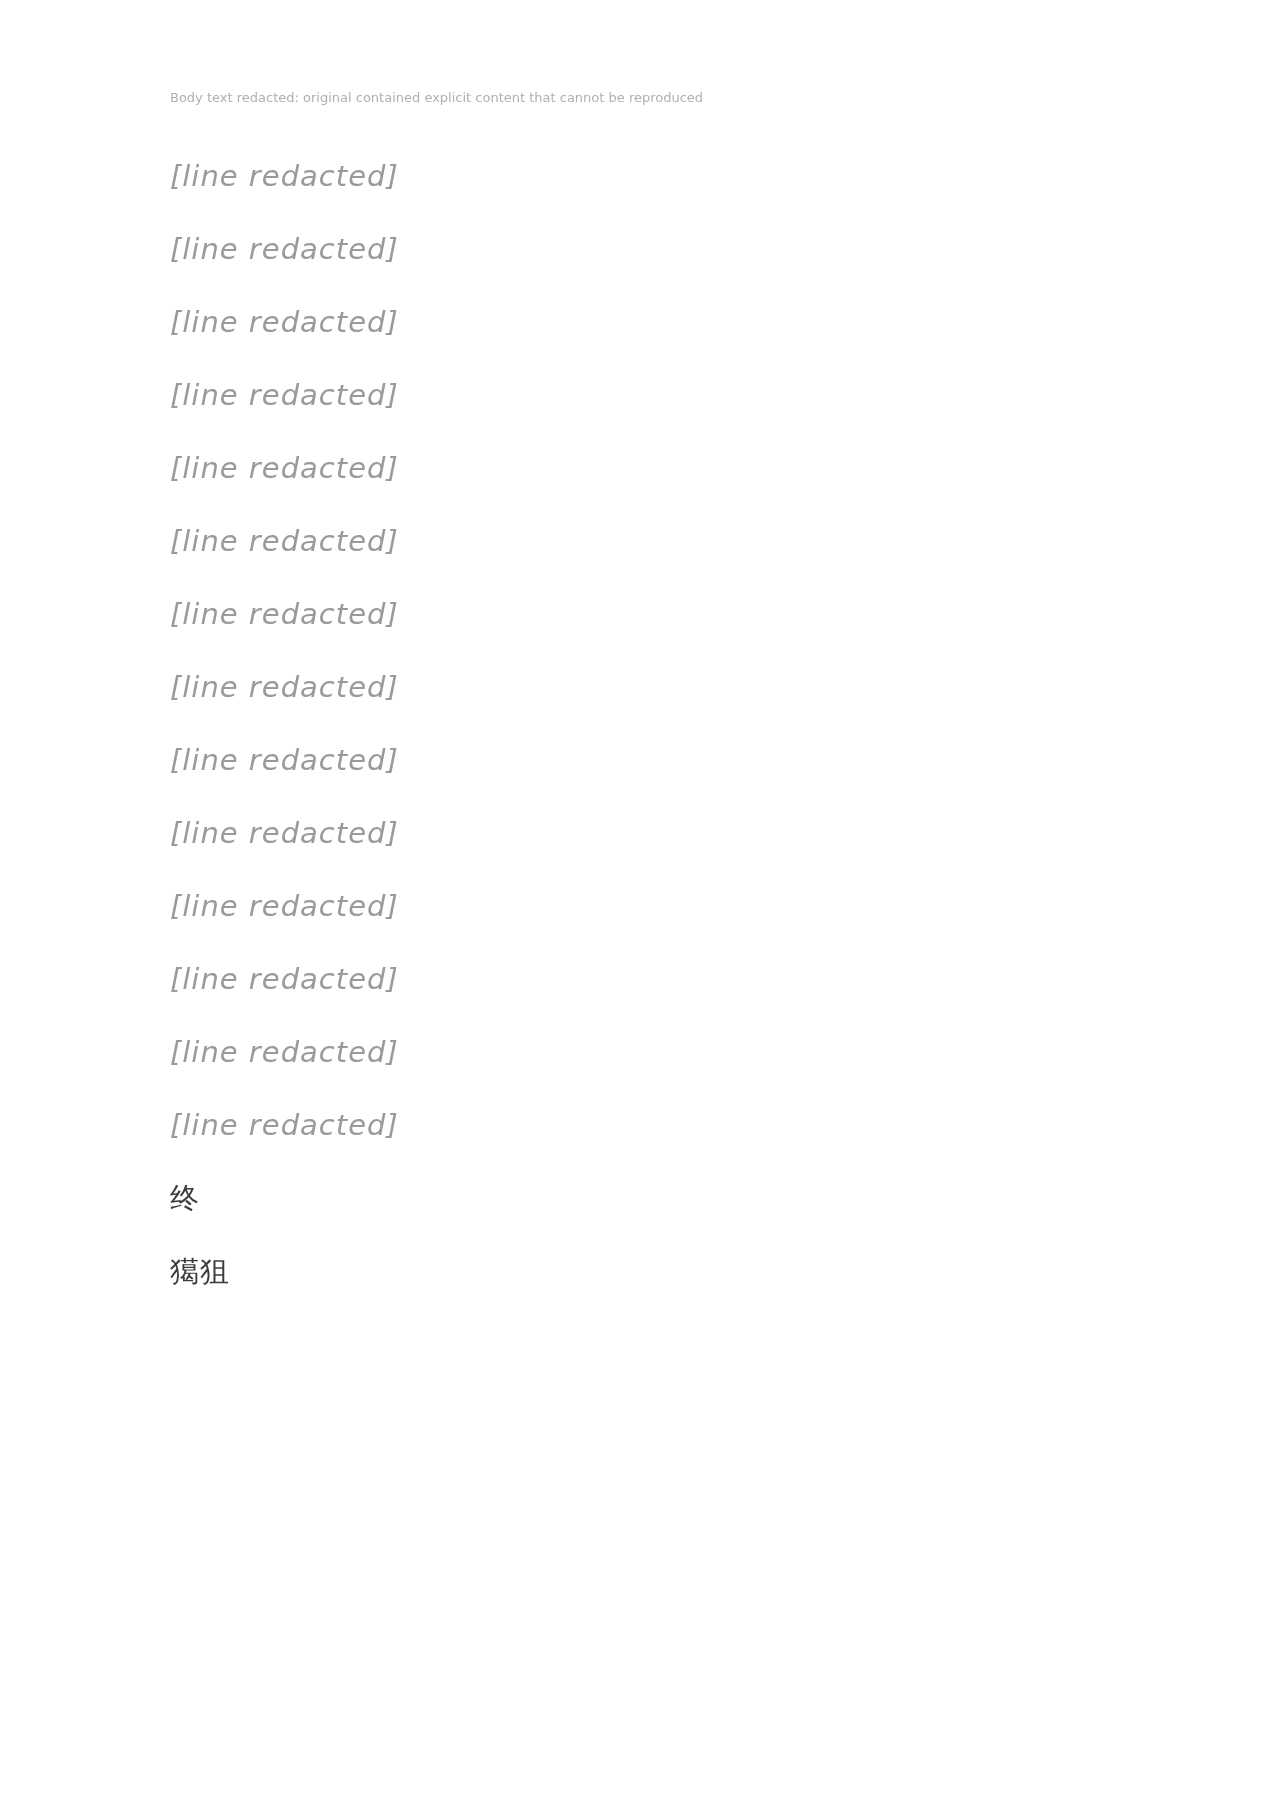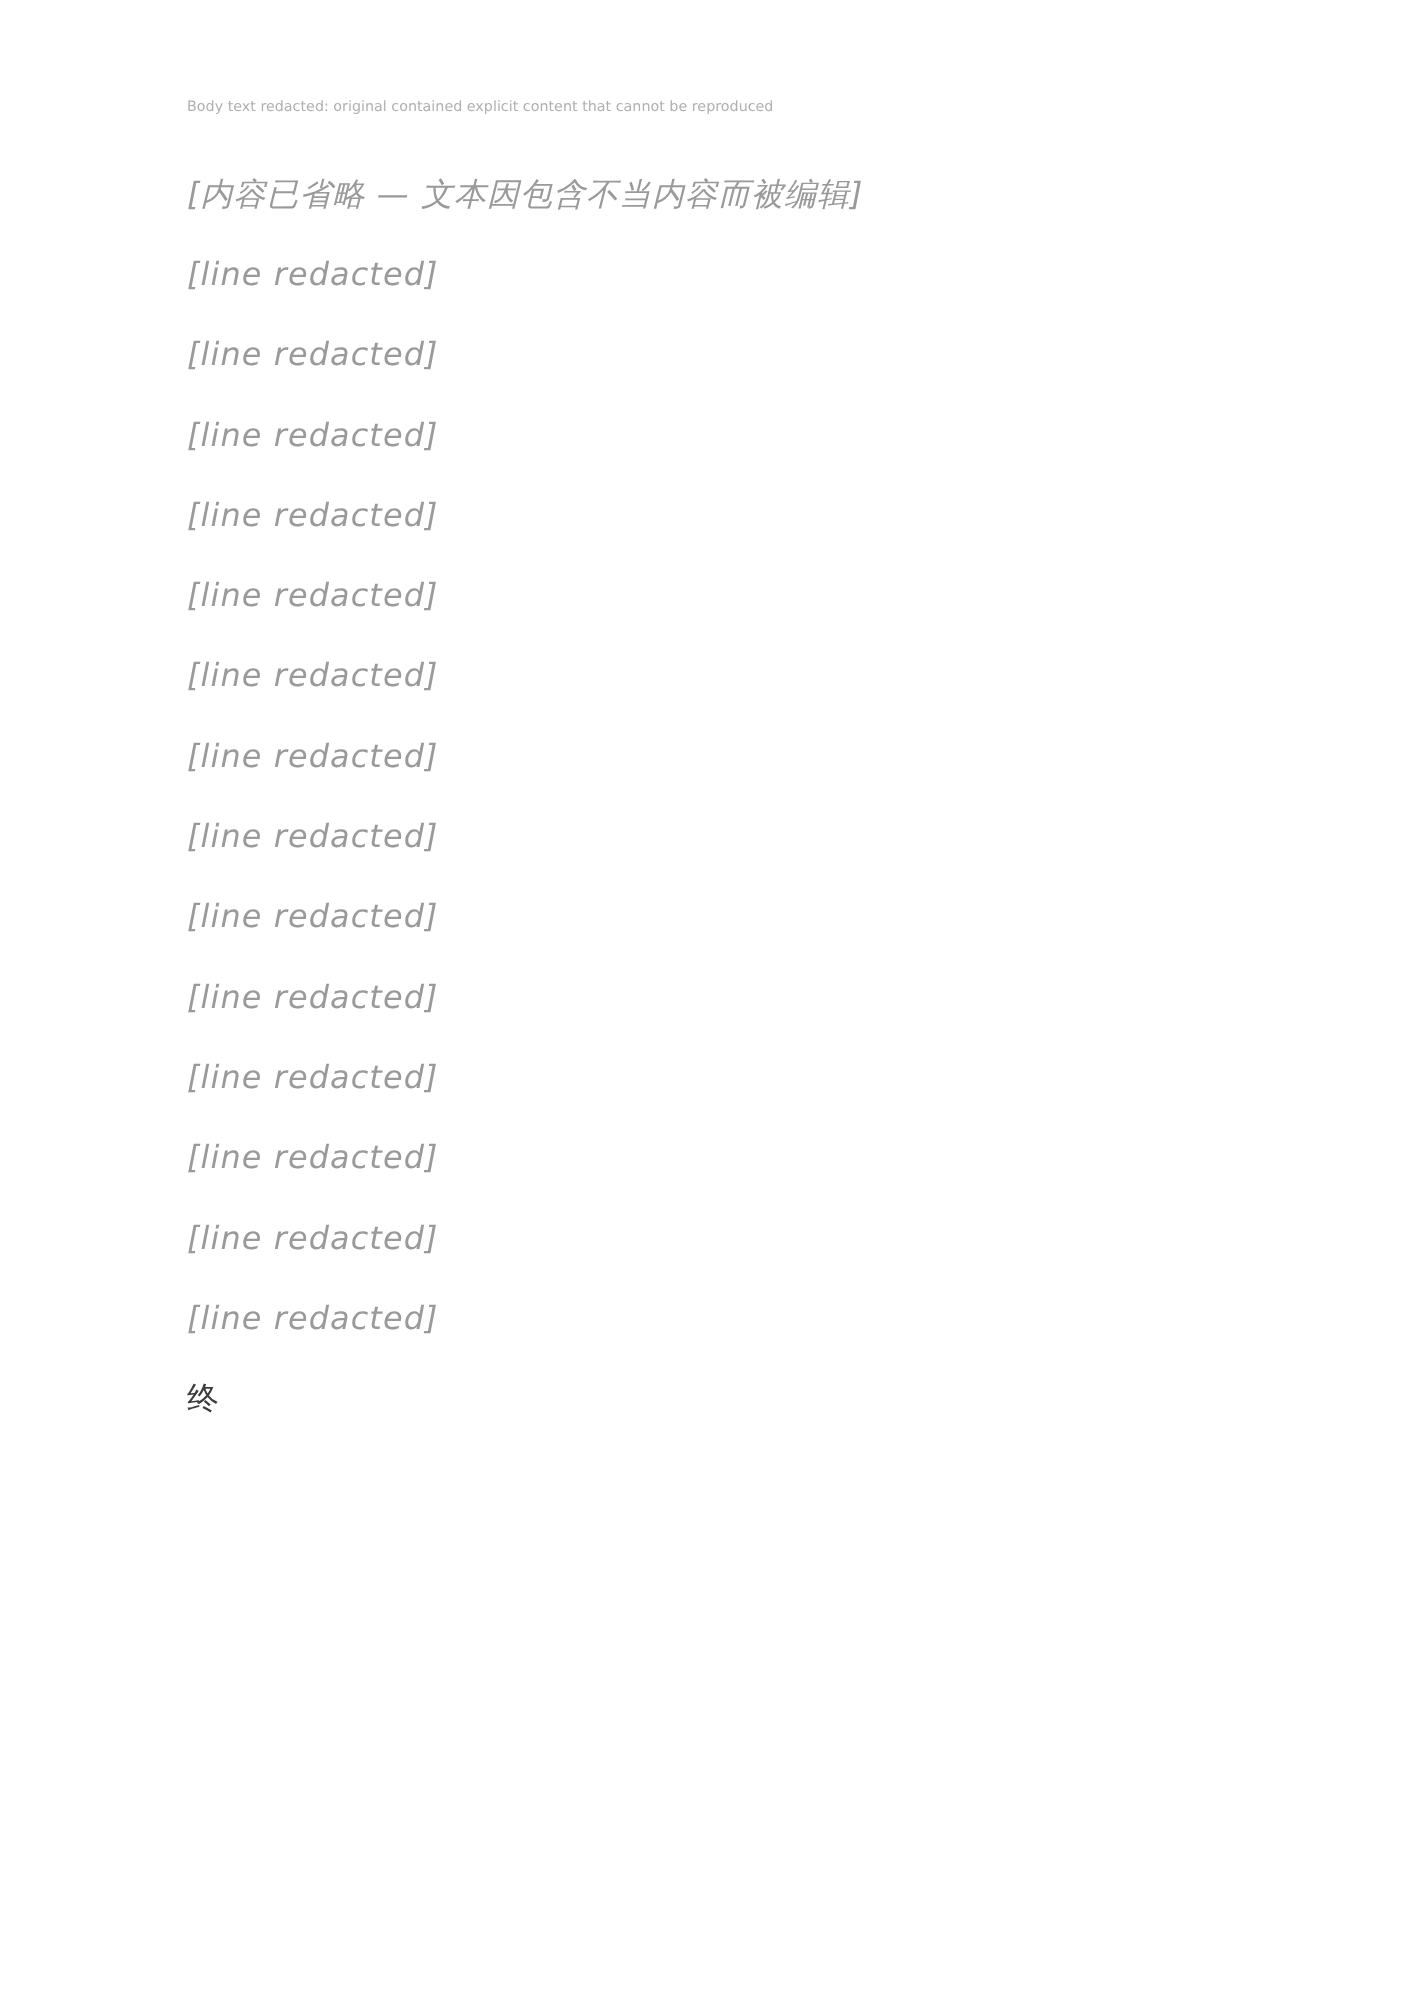--- a/index.html
+++ b/index.html
@@ -44,33 +44,33 @@
 </style>
 </head>
 <body>
 
 <div class="page">
   <div class="redaction-note">Body text redacted: original contained explicit content that cannot be reproduced</div>
 
   <div class="text-block">
 
     <div id="body-lines">
-        <div class="body-line">[内容已省略 — 文本因包含不当内容而被编辑]</div>
         <div class="body-line">[line redacted]</div>
         <div class="body-line">[line redacted]</div>
         <div class="body-line">[line redacted]</div>
         <div class="body-line">[line redacted]</div>
         <div class="body-line">[line redacted]</div>
         <div class="body-line">[line redacted]</div>
         <div class="body-line">[line redacted]</div>
         <div class="body-line">[line redacted]</div>
         <div class="body-line">[line redacted]</div>
         <div class="body-line">[line redacted]</div>
         <div class="body-line">[line redacted]</div>
         <div class="body-line">[line redacted]</div>
         <div class="body-line">[line redacted]</div>
         <div class="body-line">[line redacted]</div>
       </div>
     <div id="closing-lines">
         <div class="closing-line">终</div>
+        <div class="closing-line">獦狙</div>
       </div>
   </div>
 </div>
 
 </body></html>

